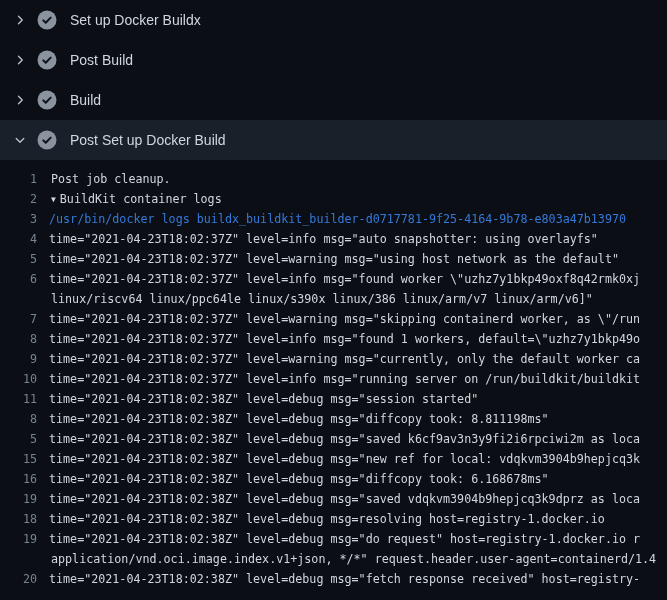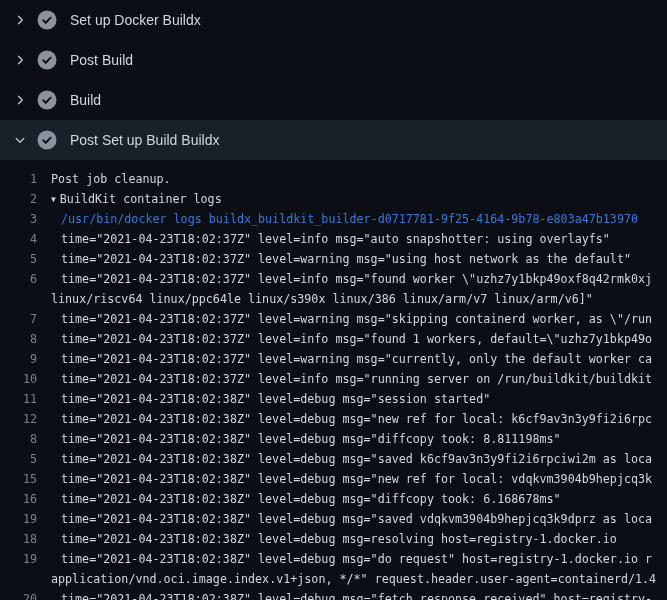--- a/index.html
+++ b/index.html
@@ -25,21 +25,21 @@
   .step-label{margin-left:13px;color:var(--step_label,#d0d7de);font-size:14px;}
   
   .log{padding-top:9px;width:667px;}
   .lrow{
     height:20px;display:flex;align-items:center;white-space:pre;overflow:hidden;
     font-family:"DejaVu Sans Mono",monospace;font-size:11.7px;line-height:20px;
   }
   .num{width:37px;flex:none;text-align:right;color:var(--line_number,#768390);cursor:pointer;}
   .txt{color:var(--log_text,#d0d7de);flex:none;}
   .kind-base,.kind-group,.kind-wrap{padding-left:14px;}
-  .kind-indent,.kind-command{padding-left:24px;}
+  .kind-indent,.kind-command{padding-left:12px;}
   .kind-command{color:var(--command_blue,#3579d8);}
   .kind-group{cursor:pointer;}
   .tri{display:inline-block;font-size:8px;margin-right:4px;vertical-align:1px;color:var(--log_text,#d0d7de);}
 </style>
 </head>
 <body>
 
 <div class="steps">
     <div class="step">
     <span class="chev">
@@ -88,21 +88,21 @@
       <svg width="12" height="12" viewBox="0 0 16 16" aria-hidden="true">
         <path d="M6 3l5 5-5 5" fill="none" stroke="currentColor" stroke-width="1.8" stroke-linecap="round" stroke-linejoin="round"></path>
       </svg>
     </span>
     <span class="check">
       <svg width="20" height="20" viewBox="0 0 20 20" aria-hidden="true">
         <circle cx="10" cy="10" r="9.5"></circle>
         <path d="M6.3 10.4l2.4 2.4 5-5.2" fill="none" stroke-width="2" stroke-linecap="round" stroke-linejoin="round"></path>
       </svg>
     </span>
-    <span class="step-label">Post Set up Build Buildx</span>
+    <span class="step-label">Post Set up Docker Build</span>
   </div>
   </div>
 <div class="log">
     <div class="lrow">
     <span class="num">1</span>
     <span class="txt kind-base"><span>Post job cleanup.</span></span>
   </div>
     <div class="lrow">
     <span class="num">2</span>
     <span class="txt kind-group"><span class="tri">▼</span><span>BuildKit container logs</span></span>
@@ -141,24 +141,20 @@
   </div>
     <div class="lrow">
     <span class="num">10</span>
     <span class="txt kind-indent"><span>time="2021-04-23T18:02:37Z" level=info msg="running server on /run/buildkit/buildkit</span></span>
   </div>
     <div class="lrow">
     <span class="num">11</span>
     <span class="txt kind-indent"><span>time="2021-04-23T18:02:38Z" level=debug msg="session started"</span></span>
   </div>
     <div class="lrow">
-    <span class="num">12</span>
-    <span class="txt kind-indent"><span>time="2021-04-23T18:02:38Z" level=debug msg="new ref for local: k6cf9av3n3y9fi2i6rpc</span></span>
-  </div>
-    <div class="lrow">
     <span class="num">8</span>
     <span class="txt kind-indent"><span>time="2021-04-23T18:02:38Z" level=debug msg="diffcopy took: 8.811198ms"</span></span>
   </div>
     <div class="lrow">
     <span class="num">5</span>
     <span class="txt kind-indent"><span>time="2021-04-23T18:02:38Z" level=debug msg="saved k6cf9av3n3y9fi2i6rpciwi2m as loca</span></span>
   </div>
     <div class="lrow">
     <span class="num">15</span>
     <span class="txt kind-indent"><span>time="2021-04-23T18:02:38Z" level=debug msg="new ref for local: vdqkvm3904b9hepjcq3k</span></span>

